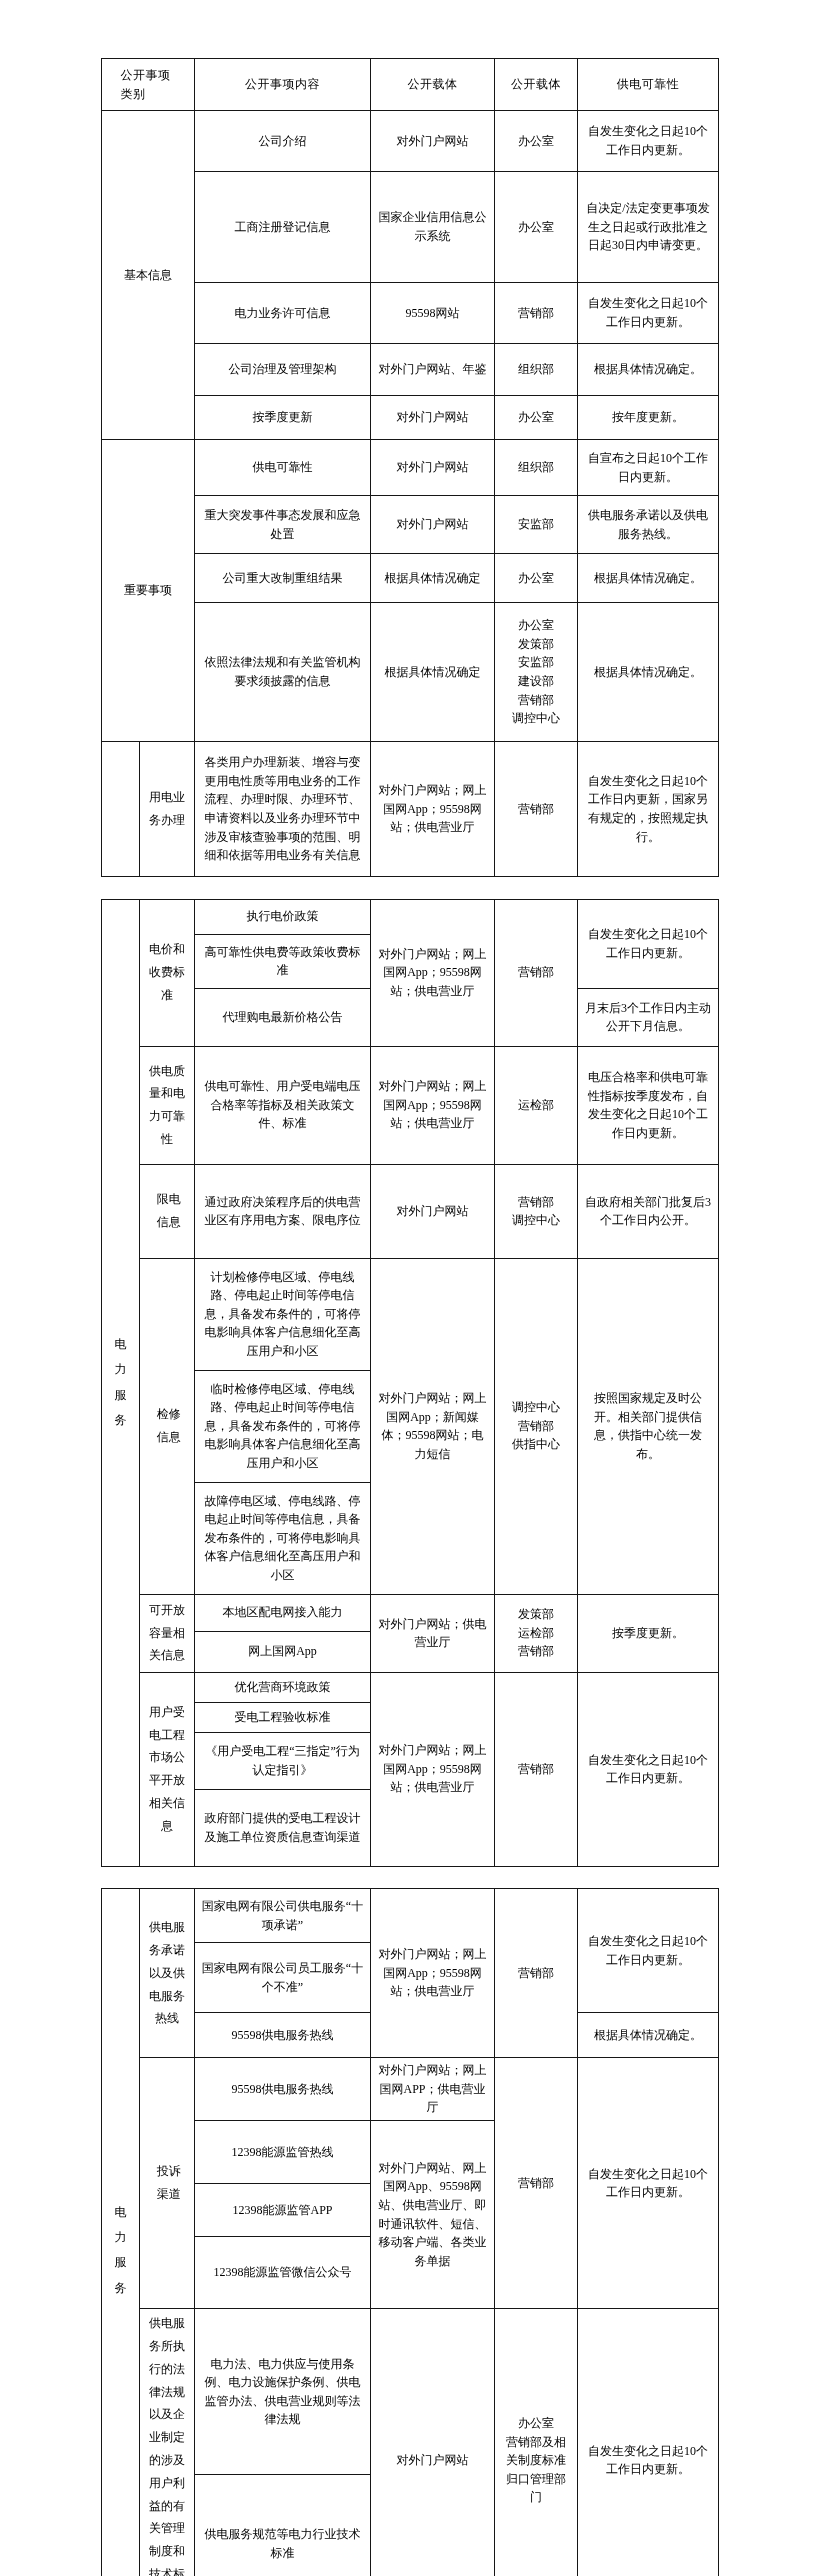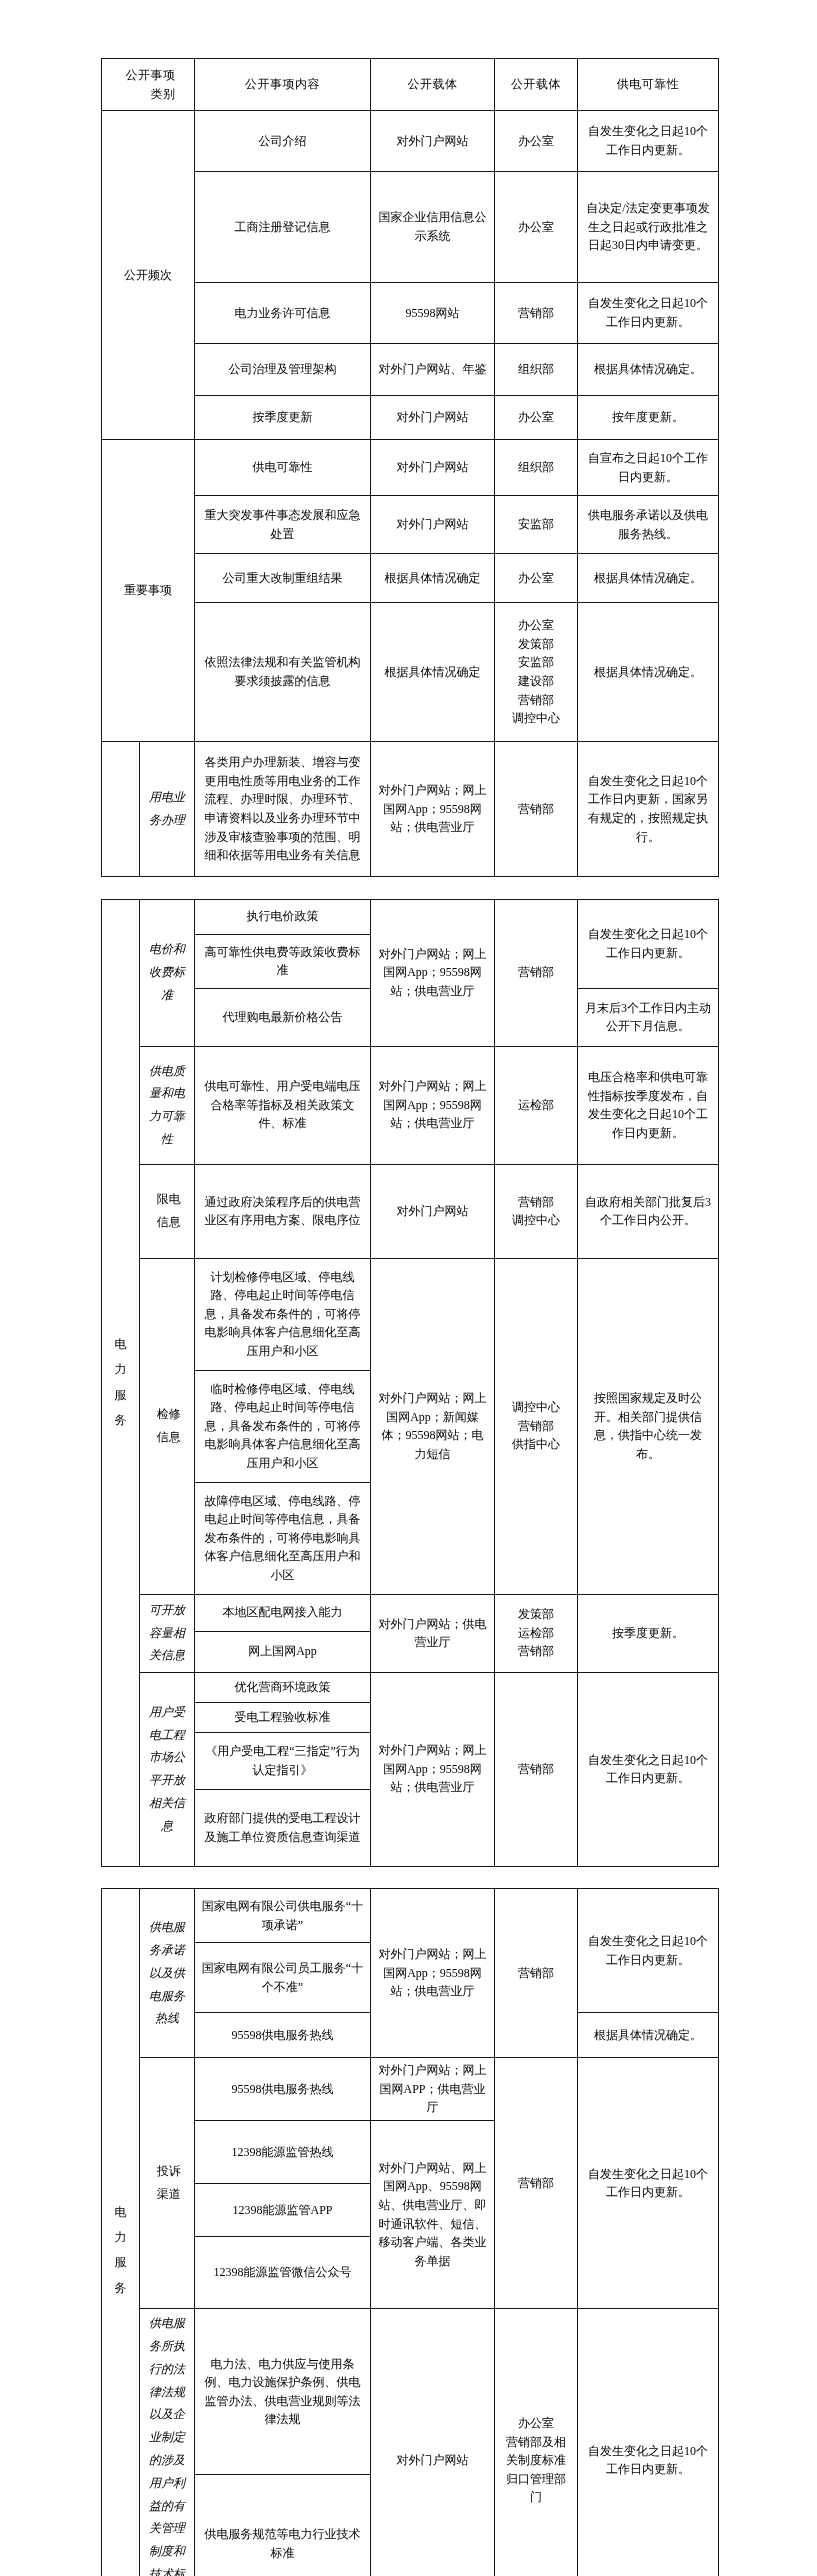--- a/index.html
+++ b/index.html
@@ -21,22 +21,22 @@
     text-align:center;
     font-size:12px;line-height:1.55;font-weight:normal;
     word-break:break-all;overflow:hidden;
   }
   th.hd{font-size:13px;letter-spacing:0.5px;}
   td.just{text-align:justify;text-justify:inter-character;margin-top:8px;}
   td.left{text-align:left;}
   
   .w1{display:inline-block;width:1.15em;line-height:2.1;text-align:center;}
   .w2{display:inline-block;width:2.3em;line-height:1.9;text-align:right;}
-  .w3{display:inline-block;width:3.4em;line-height:1.9;font-style:italic;}
-  .w4{display:inline-block;width:4.6em;text-align:right;}
+  .w3{display:inline-block;width:3.4em;line-height:1.9;}
+  .w4{display:inline-block;width:4.6em;text-align:left;}
   .pre{white-space:pre-line;}
 </style>
 </head>
 <body>
 
 <div class="sheet">
 
   <table class="doc">
     <colgroup>
         <col style="width:38px">
@@ -49,21 +49,21 @@
       </colgroup>
     <tbody>
         <tr style="height:52px">
       <th class="hd" colspan="2"><span class="w4">公开事项类别</span></th>
       <th class="hd" colspan="2">公开事项内容</th>
       <th class="hd">公开载体</th>
       <th class="hd">公开载体</th>
       <th class="hd">供电可靠性</th>
     </tr>
     <tr style="height:61px">
-      <td colspan="2" rowspan="5">公开频次</td>
+      <td colspan="2" rowspan="5">基本信息</td>
       <td colspan="2" class="left">公司介绍</td>
       <td>对外门户网站</td>
       <td>办公室</td>
       <td class="just">自发生变化之日起10个工作日内更新。</td>
     </tr>
     <tr style="height:111px">
       <td colspan="2" class="left">工商注册登记信息</td>
       <td>国家企业信用信息公示系统</td>
       <td>办公室</td>
       <td class="just">自决定/法定变更事项发生之日起或行政批准之日起30日内申请变更。</td>

